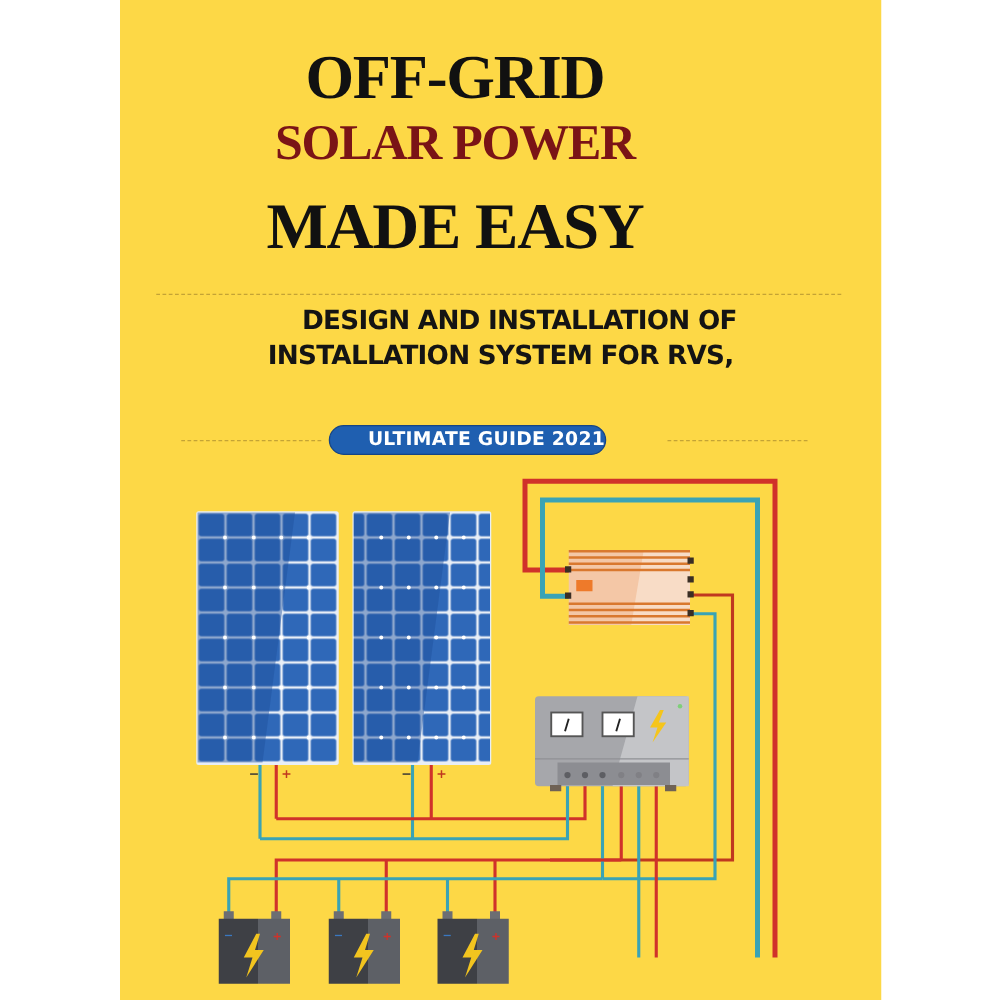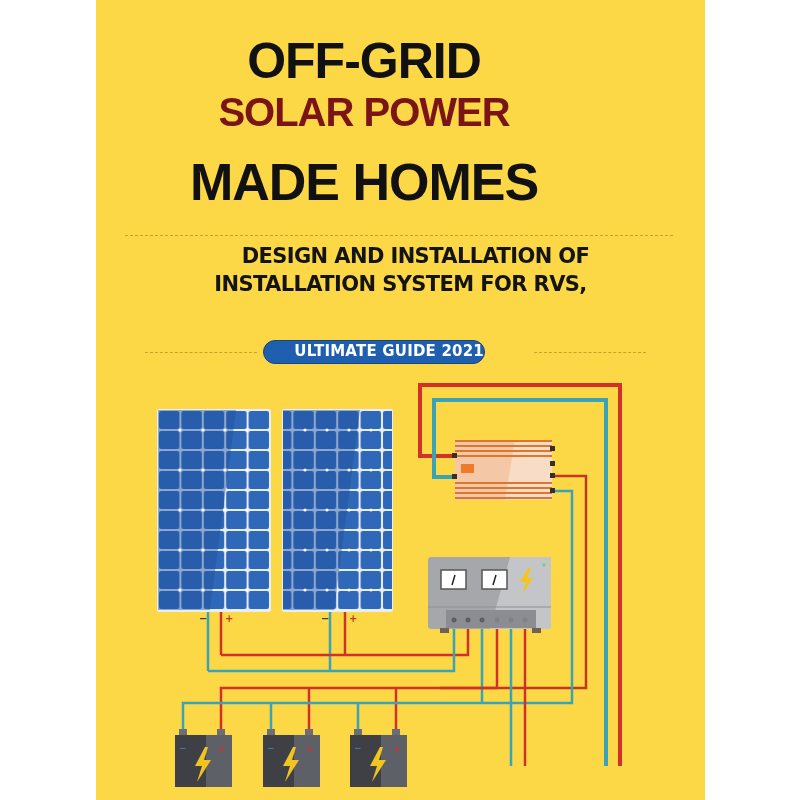--- a/index.html
+++ b/index.html
@@ -8,21 +8,21 @@
       position: relative; overflow: hidden;
       font-family: "DejaVu Sans", "Liberation Sans", sans-serif;
     }
     .cover {
       position: absolute; left: 96px; top: 0; width: 609px; height: 800px;
       background: #fdd846;
     }
     .title-line {
       position: absolute; left: 0; width: 536px; text-align: center;
       font-weight: bold; letter-spacing: -1px; white-space: nowrap;
-      font-family: Liberation Sans, sans-serif;
+      font-family: Liberation Serif, serif;
     }
     .t1 { top: 32px; font-size: 50px; color: #111111; }
     .t2 { top: 90px; font-size: 40px; color: #7a1416; }
     .t3 { top: 152px; font-size: 52px; color: #111111; }
     .dash {
       position: absolute; height: 0; border-top: 1.5px dashed rgba(150,120,40,0.55);
     }
     .sub {
       position: absolute; left: 0; width: 609px; text-align: center;
       font-weight: bold; font-size: 21px; color: #141414; letter-spacing: -0.6px;
@@ -39,21 +39,21 @@
       line-height: 21px; letter-spacing: 0.2px;
     }
     svg.diagram { position: absolute; left: 0; top: 0; }
   </style>
 </head>
 <body>
 
 <div class="cover">
   <div class="title-line t1">OFF-GRID</div>
   <div class="title-line t2">SOLAR POWER</div>
-  <div class="title-line t3">MADE HOMES</div>
+  <div class="title-line t3">MADE EASY</div>
 
   <div class="dash" style="left:29px; top:235px; width:548px;"></div>
 
   <div class="sub s1">DESIGN AND INSTALLATION OF</div>
   <div class="sub s2">INSTALLATION SYSTEM FOR RVS,</div>
 
   <div class="dash" style="left:49px; top:352px; width:112px;"></div>
   <div class="badge">ULTIMATE GUIDE 2021</div>
   <div class="dash" style="left:438px; top:352px; width:112px;"></div>
 </div>

